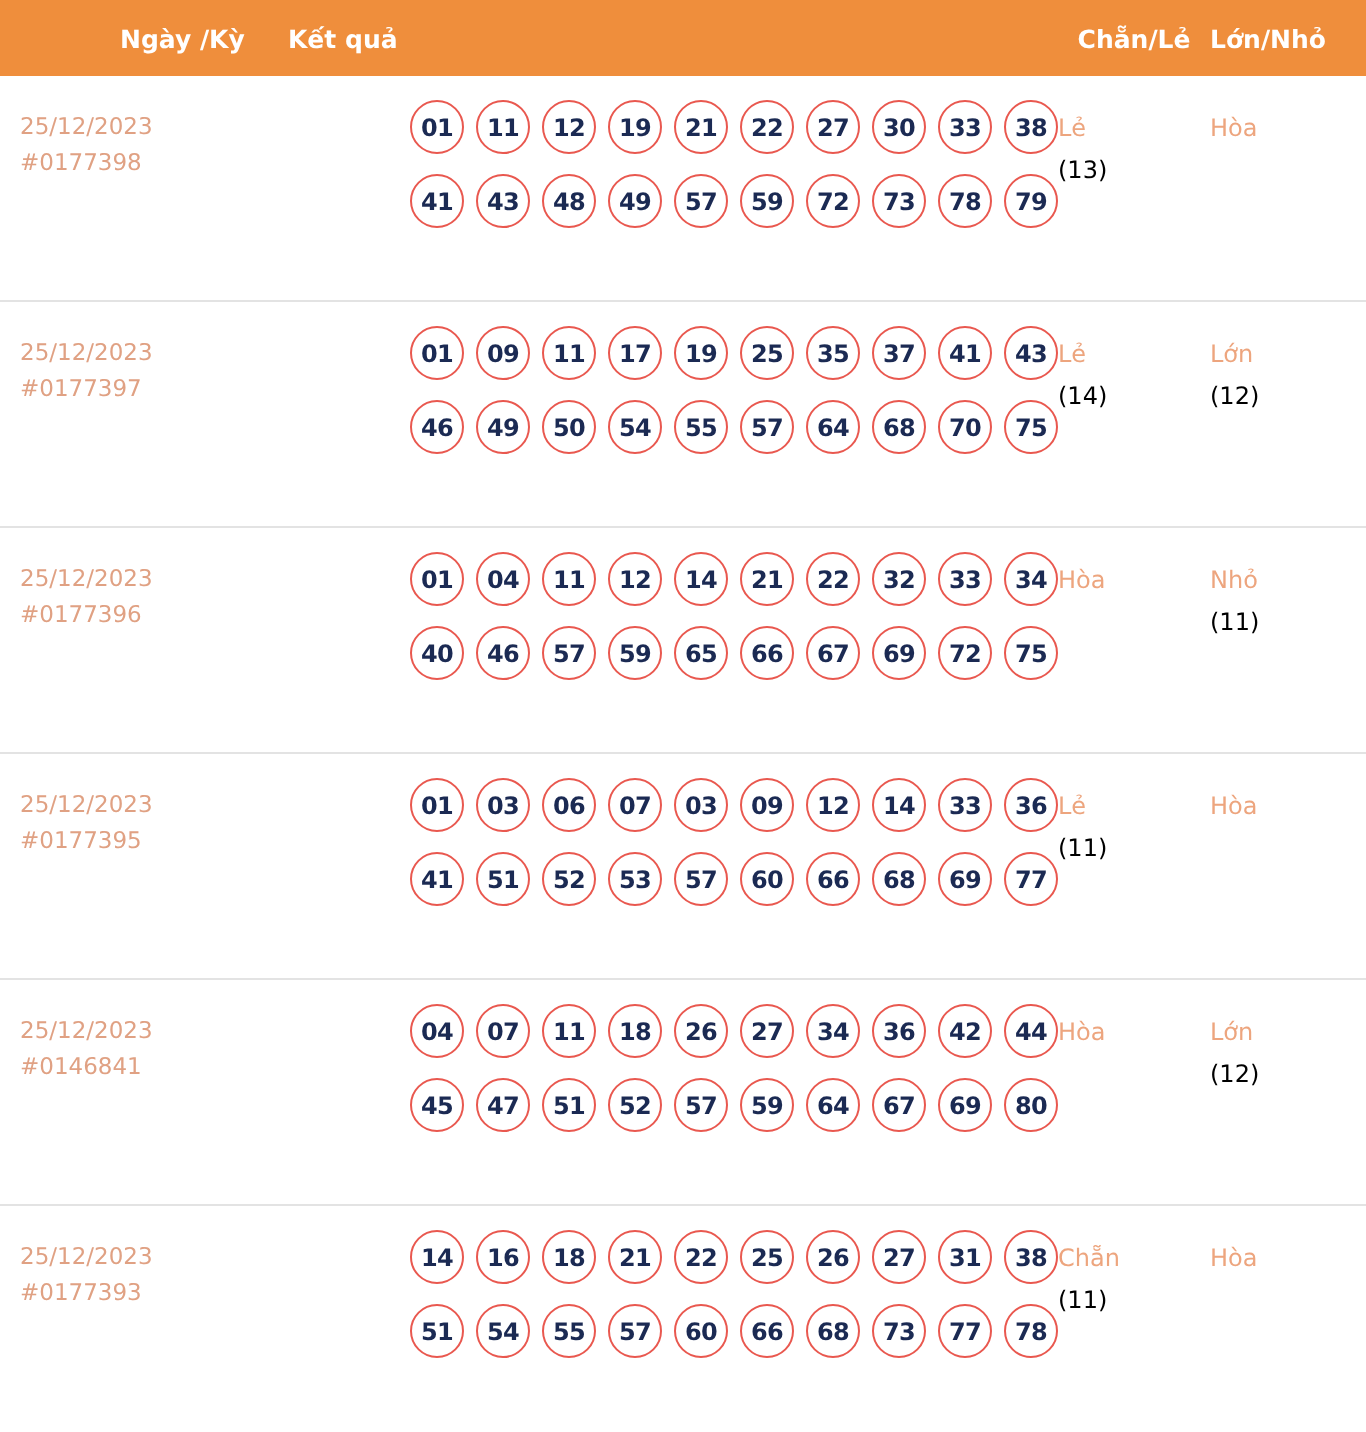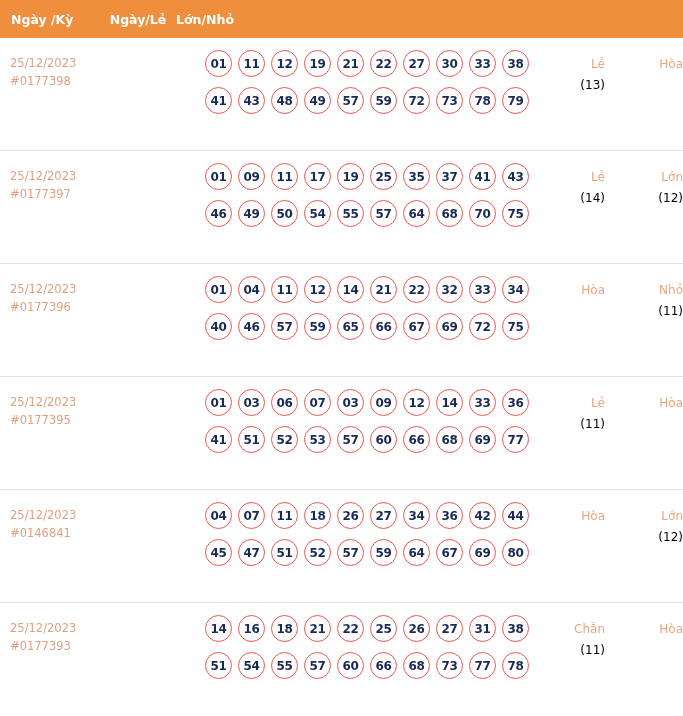--- a/index.html
+++ b/index.html
@@ -22,21 +22,21 @@
   
   .table-header {
     display: flex;
     align-items: center;
     height: 38px;
     background: #ef8e3c;
     color: #ffffff;
     font-size: 12.5px;
     font-weight: bold;
   }
-  .col-date    { width: 100px; padding-left: 11px; box-sizing: border-box; }
+  .col-date    { width: 100px; padding-left: 24px; box-sizing: border-box; margin-left: 36px; }
   .col-result  { flex: 1 1 auto; padding-left: 8px; box-sizing: border-box; }
   .col-oddeven { width: 76px; text-align: center; box-sizing: border-box; }
   .col-bigsmall{ width: 78px; text-align: left; box-sizing: border-box; }
 
   
   .result-row {
     display: flex;
     align-items: flex-start;
     border-bottom: 1px solid #e3e3e3;
     min-height: 113px;
@@ -81,21 +81,21 @@
     display: flex;
     align-items: center;
     justify-content: center;
     box-sizing: border-box;
     flex: 0 0 auto;
     letter-spacing: -0.3px;
   }
 
   .cell-oddeven, .cell-bigsmall {
     box-sizing: border-box;
-    text-align: right;
+    text-align: left;
     font-size: 12px;
     color: #eda57e;
     line-height: 21px;
     padding-top: 4px;
   }
   .cell-oddeven  { width: 76px; }
   .cell-bigsmall { width: 78px; }
   .cell-oddeven .count, .cell-bigsmall .count {
     display: block;
     color: #000000;
@@ -103,21 +103,22 @@
   }
   .count:empty { display: none; }
 </style>
 </head>
 <body>
 
 <div class="lottery-table">
 
   <div class="table-header">
     <div class="col-date">Ngày /Kỳ</div>
-    <div class="col-oddeven">Ngày/Lẻ</div>
+    <div class="col-result">Kết quả</div>
+    <div class="col-oddeven">Chẵn/Lẻ</div>
     <div class="col-bigsmall">Lớn/Nhỏ</div>
   </div>
 
   <div id="rows-container">
       <div class="result-row">
         <div class="cell-date"><span>25/12/2023</span><span class="kyid">#0177398</span></div>
         <div class="cell-result">
           <div class="ball-line">
             <div class="ball">01</div>
             <div class="ball">11</div>

